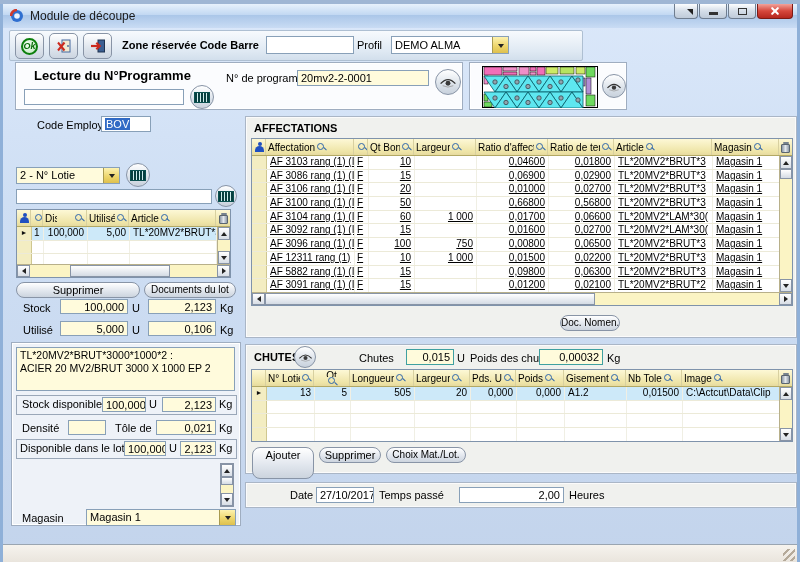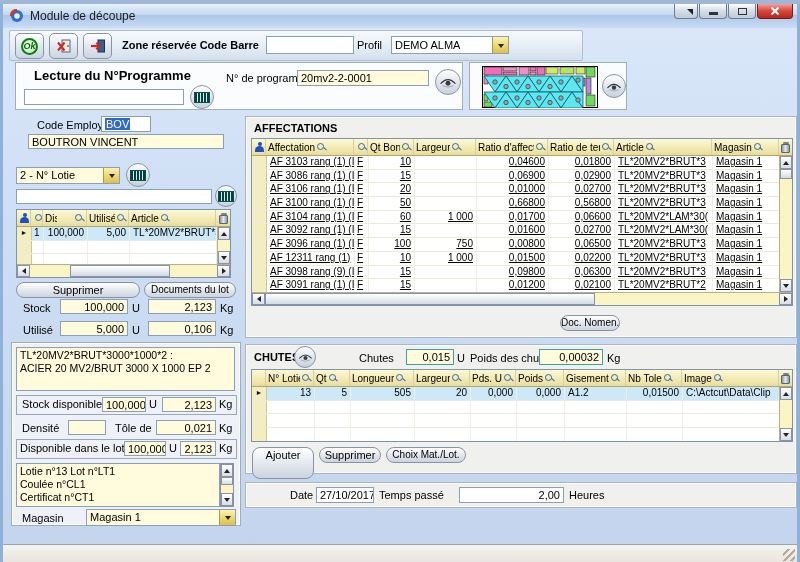--- a/index.html
+++ b/index.html
@@ -82,21 +82,21 @@
       font-size:10px;line-height:12px;}
   .trow.sel{background:#cde9f9;}
   .mcell{width:14px;flex:none;background:#f3edc2;border-right:1px solid #cfc790;font-size:7px;
       display:flex;align-items:center;justify-content:center;color:#111;}
   .tc{padding:0 3px;box-sizing:border-box;overflow:hidden;white-space:nowrap;flex:none;border-right:1px solid #f0efe4;}
   
   .aff-c0{width:88px;}.aff-c1{width:14px;padding:0 2px;}.aff-c2{width:46px;text-align:right;}
   .aff-c3{width:62px;text-align:right;}.aff-c4{width:72px;text-align:right;}.aff-c5{width:66px;text-align:right;}
   .aff-c6{width:98px;}.aff-c7{width:67px;}
   .lot-c0{width:12px;padding:0 2px;}.lot-c1{width:44px;text-align:right;gap:16px;}.lot-c2{width:42px;text-align:right;}.lot-c3{width:87px;}
-  .chu-c0{width:48px;text-align:right;}.chu-c1{width:36px;text-align:right;}.chu-c2{width:64px;text-align:right;}
+  .chu-c0{width:48px;text-align:right;}.chu-c1{width:36px;text-align:right;flex-direction:column;}.chu-c2{width:64px;text-align:right;}
   .chu-c3{width:56px;text-align:right;}.chu-c4{width:46px;text-align:right;}.chu-c5{width:48px;text-align:right;}
   .chu-c6{width:62px;}.chu-c7{width:56px;text-align:right;}.chu-c8{width:97px;}
   .thead .tc,.thead [class*="-c"]{text-align:left;}
   
   .sb-h{display:flex;height:13px;flex:none;background:#fbf4c4;border-top:1px solid #b8b08a;box-sizing:border-box;}
   .sb-v{width:13px;flex:none;background:#fbf4c4;border-left:1px solid #b8b08a;display:flex;flex-direction:column;box-sizing:border-box;}
   .sb-btn{background:linear-gradient(180deg,#ffffff,#d8dee6);border:1px solid #8894a6;display:flex;
       align-items:center;justify-content:center;flex:none;box-sizing:border-box;}
   .sb-h .sb-btn{width:13px;height:100%;}
   .sb-v .sb-btn{width:100%;height:13px;}
@@ -257,21 +257,20 @@
         <circle cx="11" cy="8.5" r="3" fill="#3a3a3a"></circle>
         <path d="M4.5 11.5 Q 11 15 17.5 11.5" fill="none" stroke="#999" stroke-width="1"></path>
       </svg>
     </div>
   </div>
 
   <span class="lbl" style="left:34px;top:115px;">Code Employé</span>
   <div class="fld white" style="left:98px;top:112px;width:50px;height:16px;">
     <span class="seltxt">BOV</span>
   </div>
-  <div class="fld" style="left:25px;top:130px;width:196px;height:15px;">BOUTRON VINCENT</div>
 
   <div class="dd" style="left:13px;top:163px;width:104px;height:17px;">
     <span class="val">2 - N° Lotie</span>
     <span class="dd-btn">
         <i class="tri-d"></i>
       </span>
   </div>
   <div class="rbtn" style="left:123px;top:159px;width:24px;height:24px;">
     <span class="bc"></span>
   </div>
@@ -388,25 +387,20 @@
     <div class="fld r" style="left:144px;top:77px;width:60px;height:15px;">0,021</div>
     <span class="lbl" style="left:207px;top:79px;">Kg</span>
 
     <div class="rowbox" style="left:4px;top:96px;width:221px;height:20px;"></div>
     <span class="lbl" style="left:8px;top:99px;">Disponible dans le lot</span>
     <div class="fld r" style="left:112px;top:98px;width:42px;height:15px;">100,000</div>
     <span class="lbl" style="left:157px;top:99px;">U</span>
     <div class="fld r" style="left:168px;top:98px;width:36px;height:15px;">2,123</div>
     <span class="lbl" style="left:207px;top:99px;">Kg</span>
 
-    <div class="ybox" style="left:4px;top:120px;width:204px;height:44px;">
-        <div class="listline">Lotie n°13   Lot n°LT1</div>
-        <div class="listline">Coulée n°CL1</div>
-        <div class="listline">Certificat n°CT1</div>
-      </div>
     <div class="sb-v abs" style="left:208px;top:120px;width:14px;height:44px;border:1px solid #8894a6;">
       <span class="sb-btn">
           <i class="tri-u"></i>
         </span>
       <span class="sb-thumb" style="height:8px;width:100%;"></span>
       <span style="flex:1;"></span>
       <span class="sb-btn">
           <i class="tri-dn"></i>
         </span>
     </div>
@@ -550,21 +544,21 @@
               <span class="tc aff-c1">F</span>
               <span class="tc aff-c2">10</span>
               <span class="tc aff-c3">1 000</span>
               <span class="tc aff-c4">0,01500</span>
               <span class="tc aff-c5">0,02200</span>
               <span class="tc aff-c6">TL*20MV2*BRUT*3</span>
               <span class="tc aff-c7">Magasin 1</span>
             </div>
             <div class="trow">
               <span class="mcell"></span>
-              <span class="tc aff-c0">AF 3098 rang (9) (I</span>
+              <span class="tc aff-c0">AF 5882 rang (1) (I</span>
               <span class="tc aff-c1">F</span>
               <span class="tc aff-c2">15</span>
               <span class="tc aff-c3"></span>
               <span class="tc aff-c4">0,09800</span>
               <span class="tc aff-c5">0,06300</span>
               <span class="tc aff-c6">TL*20MV2*BRUT*3</span>
               <span class="tc aff-c7">Magasin 1</span>
             </div>
             <div class="trow">
               <span class="mcell"></span>

